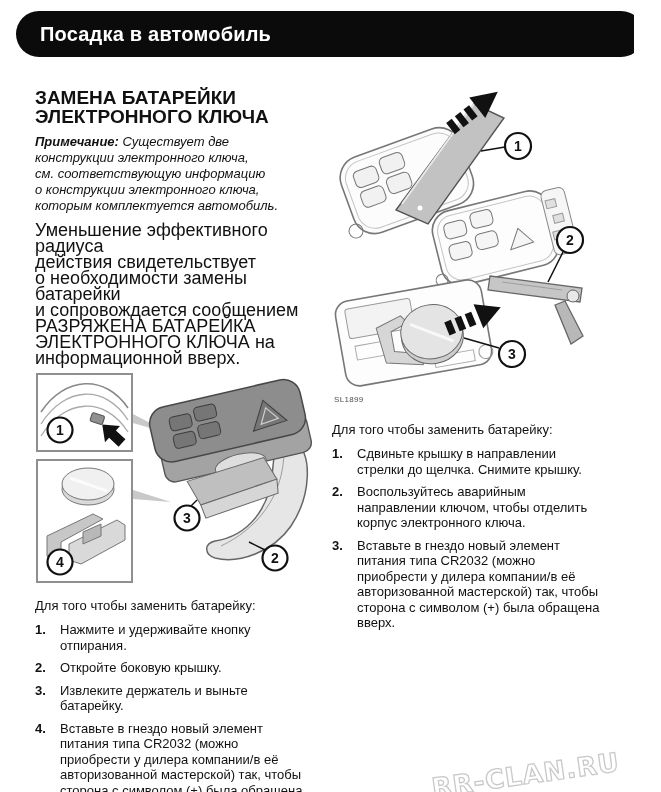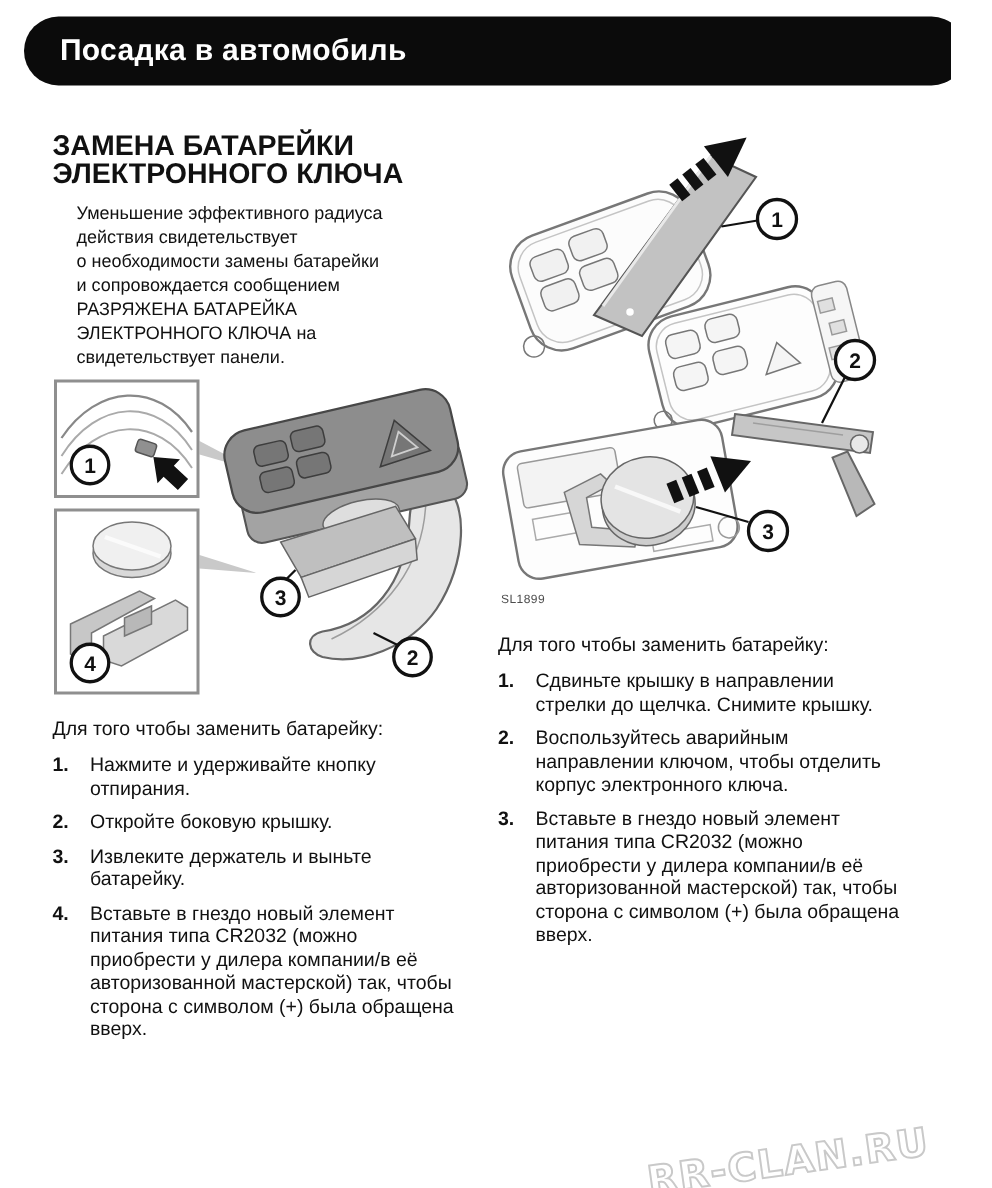--- a/index.html
+++ b/index.html
@@ -8,21 +8,21 @@
   
   .header{position:absolute;left:16px;top:11px;width:628px;height:46px;background:#0b0b0b;
           border-radius:23px;display:flex;align-items:center;}
   .header-title{color:#ffffff;font-weight:bold;font-size:20px;padding-left:24px;letter-spacing:.2px;}
   
   .col-left{position:absolute;left:35px;top:88px;width:288px;}
   .col-right{position:absolute;left:332px;top:88px;width:302px;}
   h2.sec{font-size:19px;line-height:19px;font-weight:bold;margin:0 0 8px 0;white-space:pre-line;}
   p.note{font-size:13px;line-height:16px;font-style:italic;margin:0 0 8px 0;white-space:pre-line;}
   p.note .lbl{font-weight:bold;}
-  p.para{font-size:12px;line-height:16px;margin:0 0 6px 16px;white-space:pre-line;}
+  p.para{font-size:18px;line-height:16px;margin:0 0 6px 0;white-space:pre-line;}
   p.para strong{font-weight:normal;}
   svg.figure{display:block;}
   .figcaption{font-size:8px;color:#4d4d4d;margin:1px 0 0 2px;letter-spacing:.3px;}
   p.intro{font-size:13px;line-height:16px;margin:14px 0 8px 0;}
   p.intro-r{font-size:13px;line-height:16px;margin:18px 0 8px 0;}
   .step{display:flex;margin:0 0 7px 0;font-size:13px;line-height:15.5px;}
   .step .num{width:25px;flex:none;font-weight:bold;}
   .step .txt{flex:1;white-space:pre-line;}
   p.note2{font-size:13px;line-height:16px;font-style:italic;margin:12px 0 0 0;white-space:pre-line;}
   p.note2 .lbl{font-weight:bold;}
@@ -38,28 +38,33 @@
 <div class="page">
 
   <div class="header">
     <span class="header-title">Посадка в автомобиль</span>
   </div>
 
   <div class="col-left">
     <h2 class="sec">ЗАМЕНА БАТАРЕЙКИ
 ЭЛЕКТРОННОГО КЛЮЧА</h2>
 
+    <p class="note"><span class="lbl">Примечание:</span><span> Существует две
+конструкции электронного ключа,
+см. соответствующую информацию
+о конструкции электронного ключа,
+которым комплектуется автомобиль.</span></p>
 
     <p class="para"><span>Уменьшение эффективного радиуса
 действия свидетельствует
 о необходимости замены батарейки
 и сопровождается сообщением
 </span><strong>РАЗРЯЖЕНА БАТАРЕЙКА
 ЭЛЕКТРОННОГО КЛЮЧА</strong><span> на
-свидетельствует панели.</span></p>
+информационной вверх.</span></p>
 
     <svg class="figure" width="288" height="212" viewBox="0 0 288 212">
 
       <polygon points="98,42 136,62 98,51" fill="#c9c9c9"></polygon>
       <polygon points="98,118 136,130 98,127" fill="#c9c9c9"></polygon>
 
       <g>
         <rect x="2" y="2" width="95" height="77" fill="#ffffff" stroke="#8f8f8f" stroke-width="2"></rect>
         <path d="M6,40 C30,4 70,2 93,36" fill="none" stroke="#888" stroke-width="1.5"></path>
         <path d="M6,52 C30,14 70,12 93,48" fill="none" stroke="#aaaaaa" stroke-width="1.3"></path>

